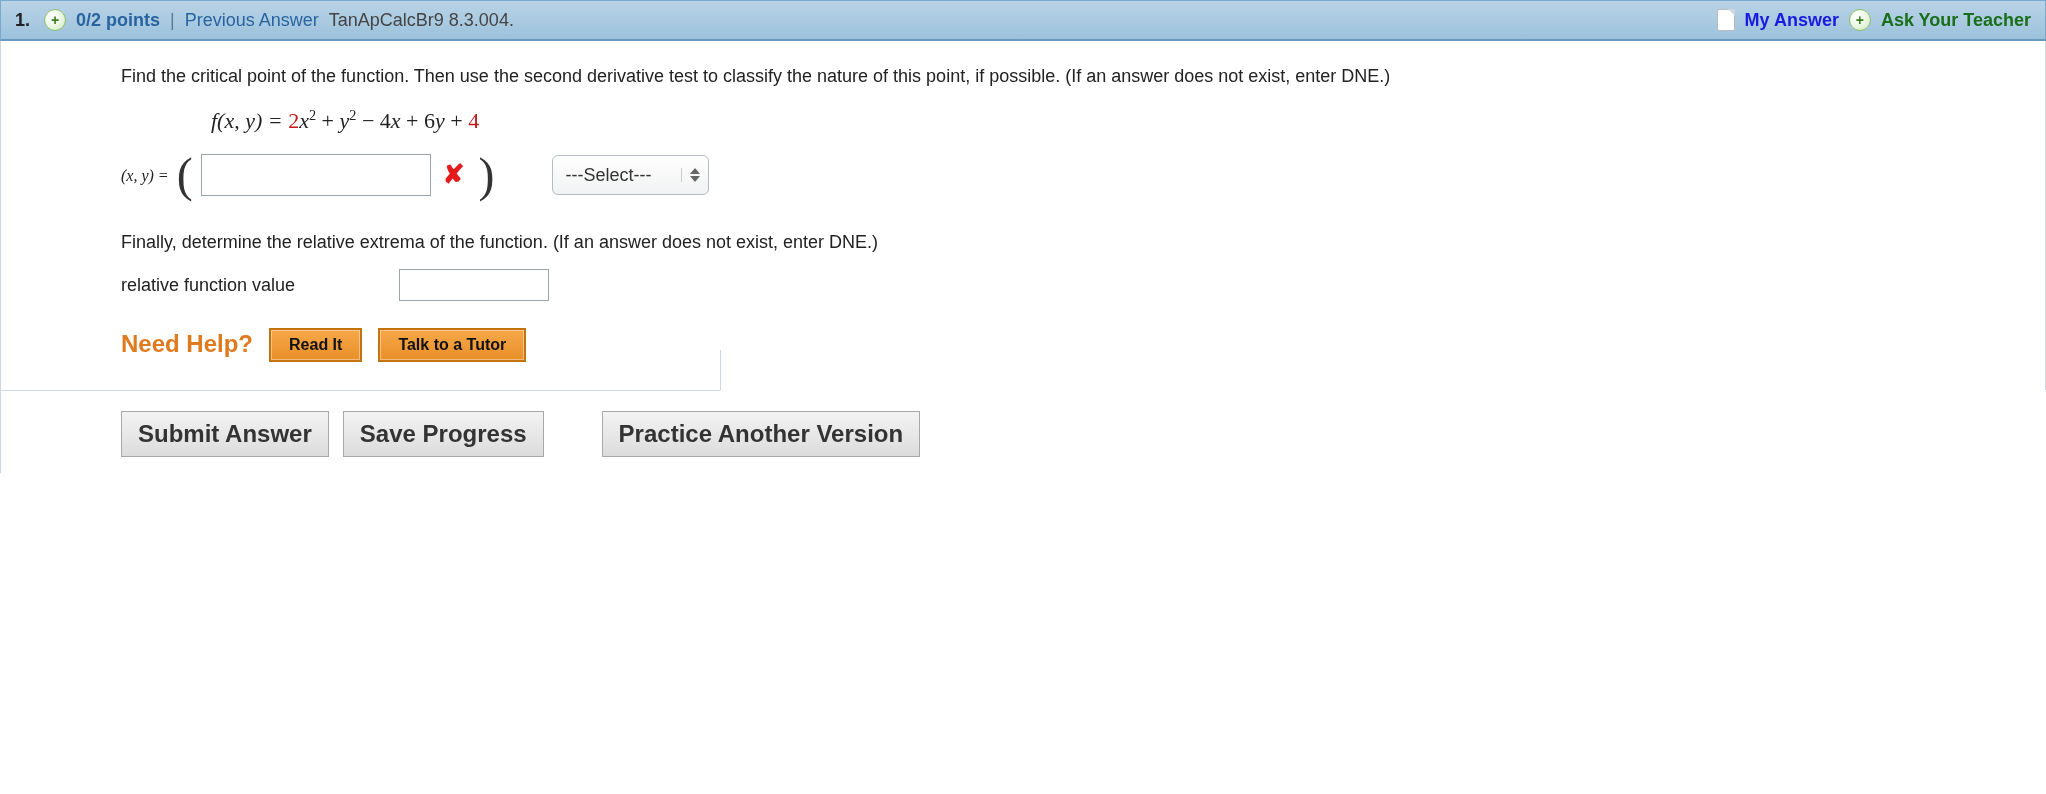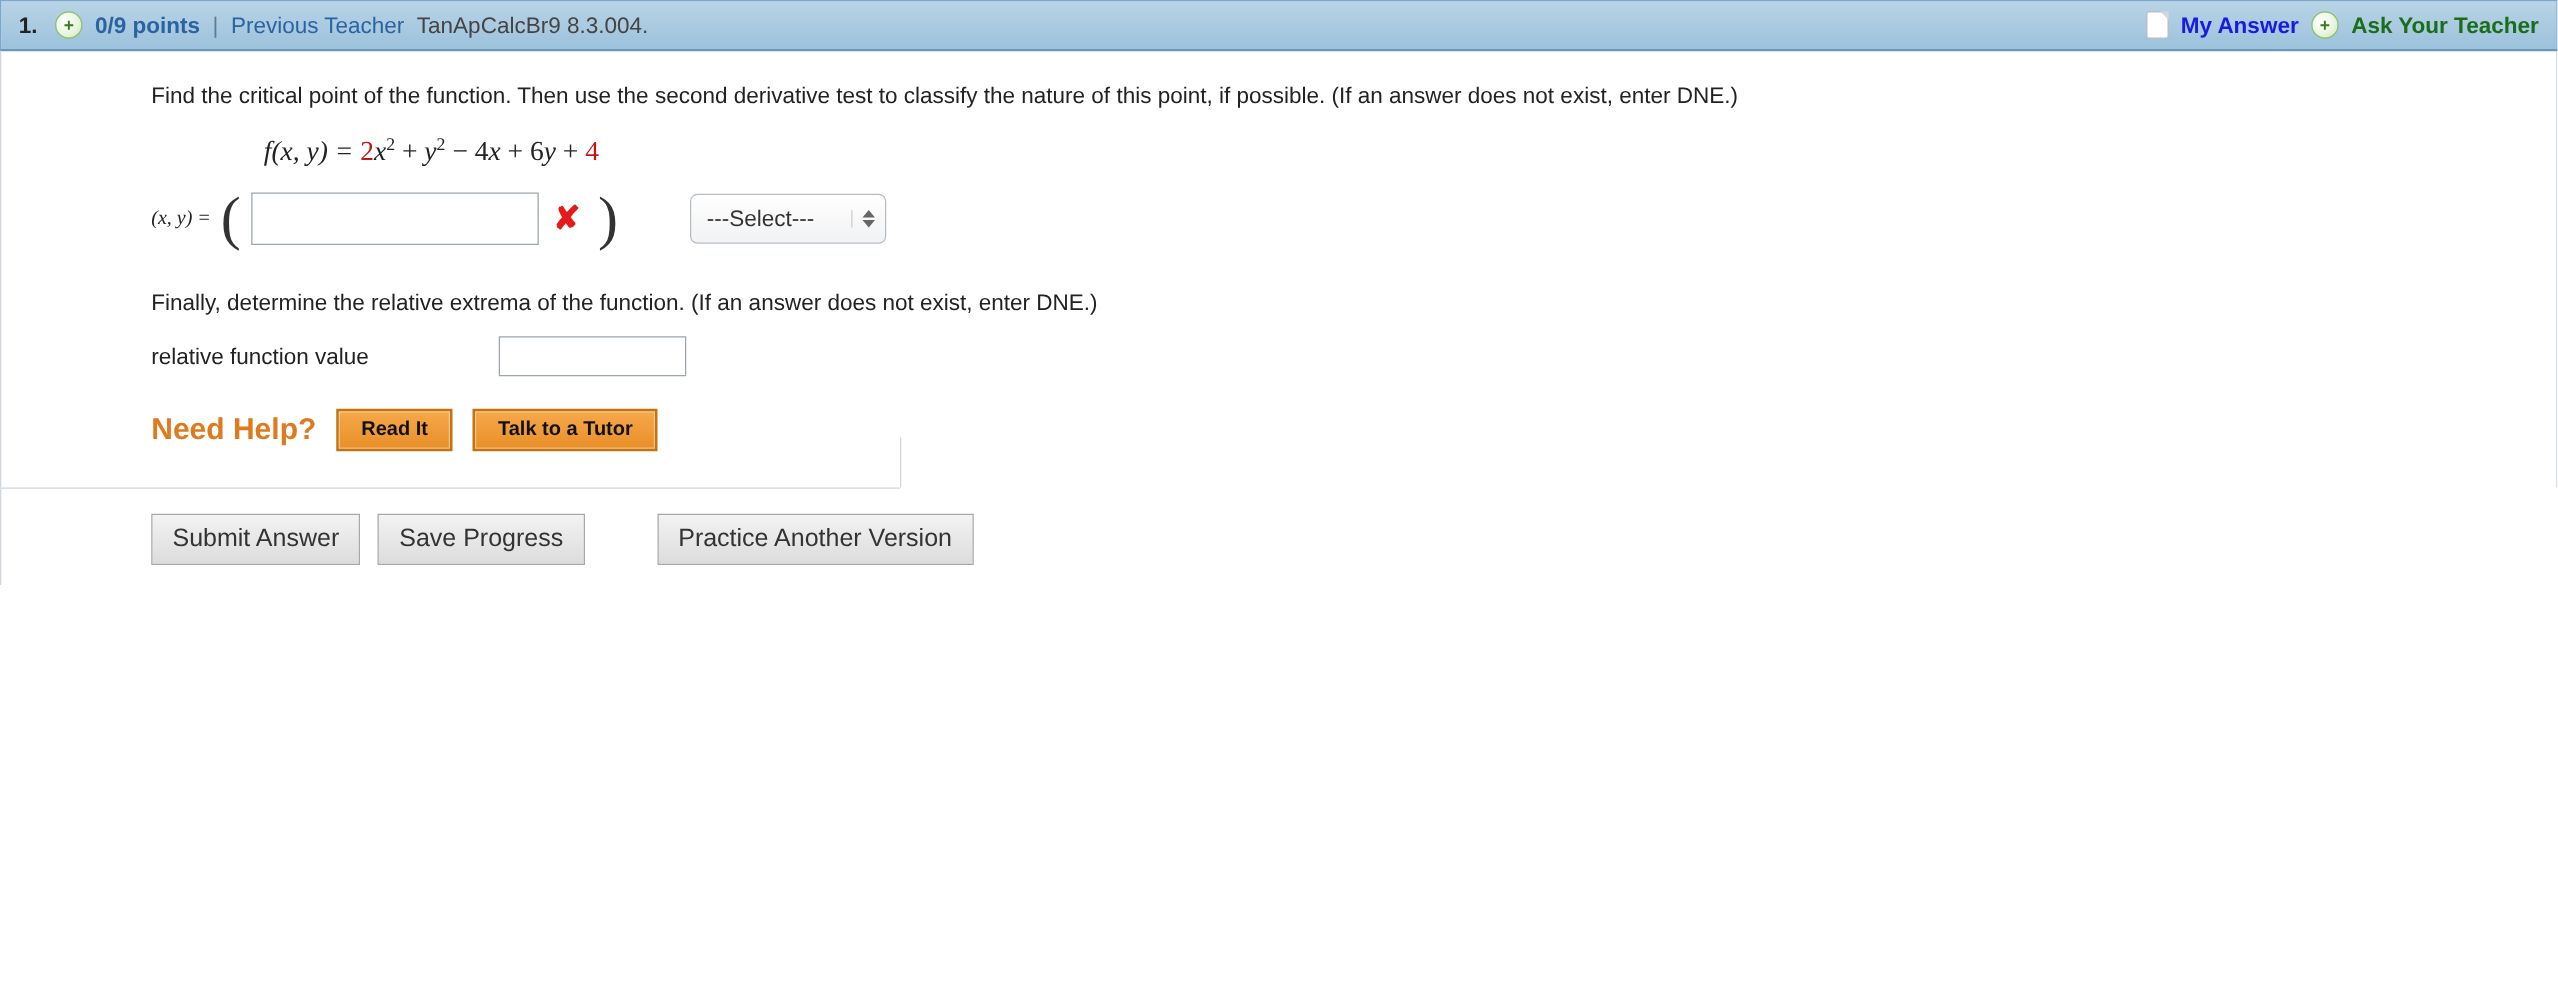--- a/index.html
+++ b/index.html
@@ -179,22 +179,23 @@
     align-items:center;
     gap: 14px;
     padding: 20px 0 16px 120px;
     border-left: 1px solid #cfd6dd;
   }
   .gray-btn {
     background: linear-gradient(#f3f3f3,#dcdcdc);
     border: 1px solid #a8a8a8;
     color: #333;
     padding: 8px 16px;
-    font-size: 20px;
+    font-size: 24px;
     cursor: pointer;
+    font-weight: bold;
   }
   .spacer { width: 30px; }
   .tab-edge {
     position: relative;
     height: 1px;
   }
   .tab-edge::before{
     content:"";
     position:absolute;
     left:0; top:0;
@@ -211,23 +212,23 @@
     border-left:1px solid #cfd6dd;
   }
 </style>
 </head>
 <body>
 
 <div class="header-bar">
   <div class="header-left">
     <span class="qnum">1.</span>
     <span class="plus-badge">+</span>
-    <a href="#" class="points-link">0/9 points</a>
+    <a href="#" class="points-link">0/2 points</a>
     <span class="sep">|</span>
-    <a href="#" class="prev-link">Previous Teacher</a>
+    <a href="#" class="prev-link">Previous Answer</a>
     <span class="problem-id">TanApCalcBr9 8.3.004.</span>
   </div>
   <div class="header-right">
     <span class="note-icon"></span>
     <a href="#" class="mynotes-link">My Answer</a>
     <span class="plus-badge">+</span>
     <a href="#" class="ask-link">Ask Your Teacher</a>
   </div>
 </div>
 

